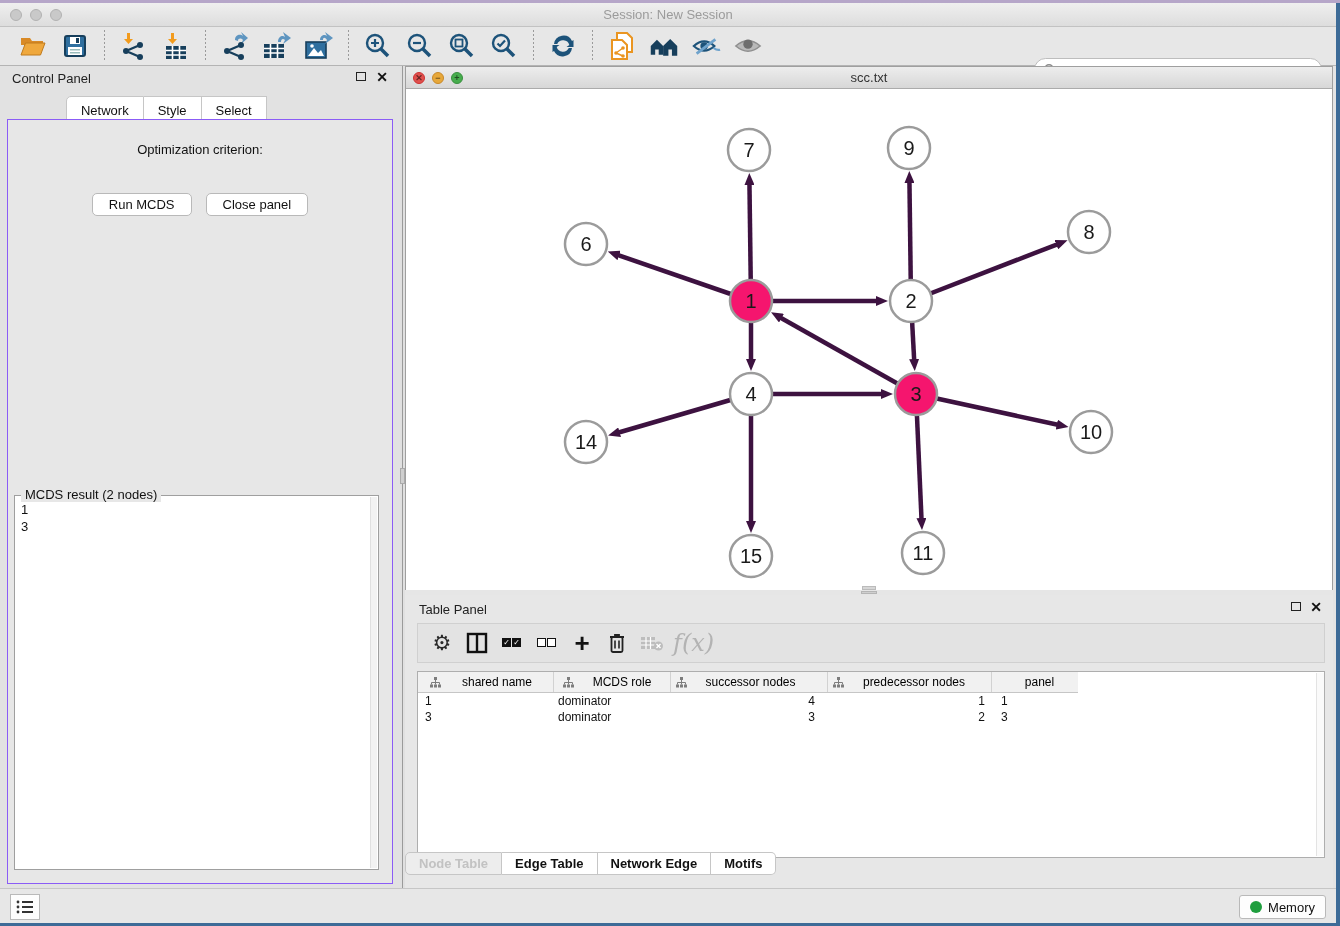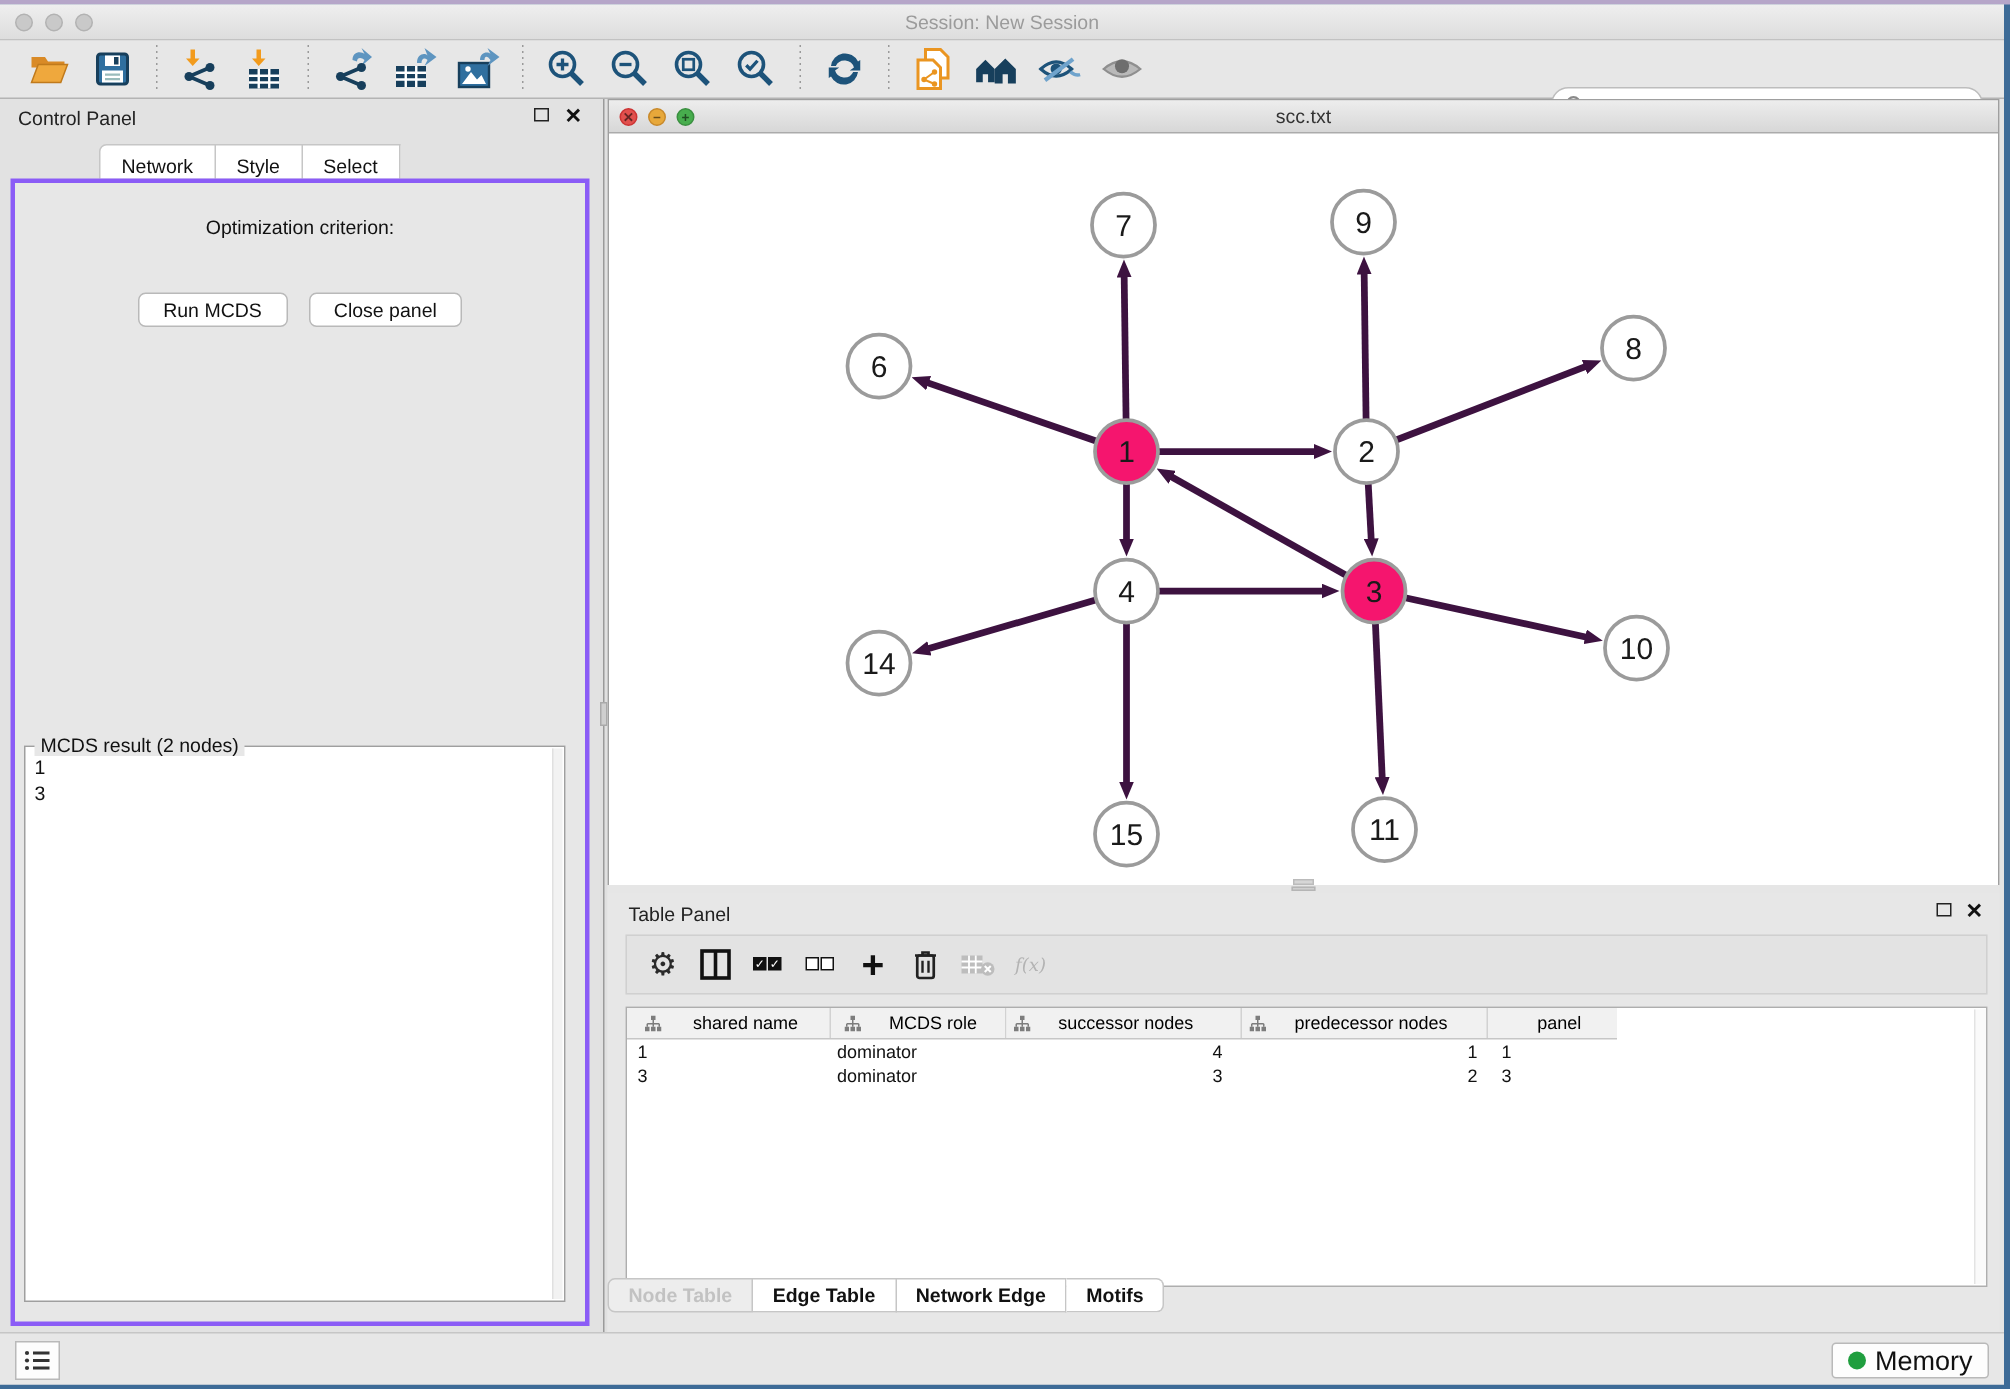--- a/index.html
+++ b/index.html
@@ -39,21 +39,21 @@
   .panel-head .ptitle { position:absolute; left:12px; top:5px; font-size:13px; color:#222; }
   .wmini { position:absolute; top:5px; font-size:12px; color:#111; line-height:12px; }
   .float-btn { width:10px; height:9px; border:1.5px solid #222; display:inline-block; }
   .ctabs { position:absolute; top:30px; left:0; width:100%; display:flex; justify-content:center; }
   .ctab { font-size:13px; padding:6px 14px; background:#fff; border:1px solid #c6c6c6;
     border-left:none; color:#111; }
   .ctab:first-child { border-left:1px solid #c6c6c6; border-radius:5px 0 0 5px; }
   .ctab:last-child { border-radius:0 5px 5px 0; }
   .ctab.active { color:#bcbcbc; background:#f3f3f3;margin-top:40px; }
   .cp-inner { position:absolute; left:7px; right:7px; top:53px; bottom:4px;
-    background:#e7e7e7; border:3px solid #8b5cf6; }
+    background:#e7e7e7; border:1px solid #8b5cf6; }
   .opt-label { position:absolute; top:22px; width:100%; text-align:center; font-size:13px; color:#111; }
   .criterion { position:absolute; left:37px; top:40px; width:310px; height:23px; background:#fff;
     border:1px solid #b3b3b3; border-radius:5px; display:flex; align-items:center;
     font-size:13px; padding-left:12px; color:#111; }
   .criterion .stepper { margin-left:auto; margin-right:6px; display:flex; flex-direction:column;
     align-items:center; line-height:5px; color:#666; font-size:9px; }
   .btnrow { position:absolute; top:73px; left:0; width:100%; display:flex; justify-content:center; gap:14px; }
   .pushbtn { background:#fff; border:1px solid #b9b9b9; border-radius:5px; height:23px;
     padding:0 16px; font-size:13px; color:#111; font-family:inherit; }
   .resultbox { position:absolute; left:6px; right:13px; top:375px; bottom:13px;
@@ -92,21 +92,21 @@
   .table-panel .ptitle { position:absolute; left:14px; top:7px; font-size:13px; color:#222; }
   .ttoolbar { position:absolute; left:12px; right:8px; top:28px; height:40px;
     background:#e3e3e3; border:1px solid #d0d0d0; display:flex; align-items:center; padding-left:10px; gap:7px; }
   .tti { min-width:28px; height:28px; display:flex; align-items:center; justify-content:center; }
   .gear { font-size:21px; color:#2a2a2a; font-family:"DejaVu Sans", sans-serif; }
   .chkpair { position:relative; width:20px; height:16px; }
   .chk { position:absolute; width:9px; height:9px; background:#111; color:#fff; font-size:8px;
     line-height:9px; text-align:center; }
   .unchk { position:absolute; width:9px; height:9px; background:#fff; border:1.5px solid #111; }
   .plus { font-size:26px; font-weight:bold; color:#111; line-height:20px; }
-  .fx { font-family:"DejaVu Serif", serif; font-style:italic; font-size:12px; color:#b3b3b3; }
+  .fx { font-family:"DejaVu Serif", serif; font-style:italic; font-size:24px; color:#b3b3b3; }
 
   .tablebox { position:absolute; left:12px; right:8px; top:76px; bottom:30px;
     background:#fff; border:1px solid #aeaeae; }
   .thead { display:flex; width:660px; border-bottom:1px solid #c6c6c6; }
   .th { height:20px; background:#f1f1f1; border-right:1px solid #d2d2d2;
     display:flex; align-items:center; font-size:12px; color:#000000; }
   .th .thlbl { flex:1; text-align:center; }
   .th .treeicon { margin-left:5px; }
   .trow { display:flex; width:660px; }
   .td { height:16px; font-size:12px; color:#111; line-height:16px; white-space:nowrap; overflow:hidden; }
@@ -124,21 +124,21 @@
   .ttab:first-child { border-left:1px solid #c6c6c6; border-radius:5px 0 0 5px; }
   .ttab:last-child { border-radius:0 5px 5px 0; }
   .ttab.active { color:#c2c2c2; background:#ededed; }
 
   
   .statusbar { position:absolute; left:0; right:0; bottom:0; height:35px; background:#e7e7e7; border-top:1px solid #c6c6c6; }
   .listbtn { position:absolute; left:10px; top:5px; width:30px; height:26px; background:#fdfdfd;
     border:1px solid #b9b9b9; display:flex; align-items:center; justify-content:center; }
   .membtn { position:absolute; right:10px; top:6px; height:24px; background:#fdfdfd;
     border:1px solid #b9b9b9; border-radius:3px; display:flex; align-items:center; gap:6px;
-    padding:0 10px; font-size:18px; color:#111; }
+    padding:0 10px; font-size:13px; color:#111; }
   .memdot { width:12px; height:12px; border-radius:50%; background:#1f9e3e; }
 
   svg text { font-family:"Liberation Sans", sans-serif; }
 </style>
 </head>
 <body>
 
 <div class="desktop-top"></div>
 
 <div class="app">

